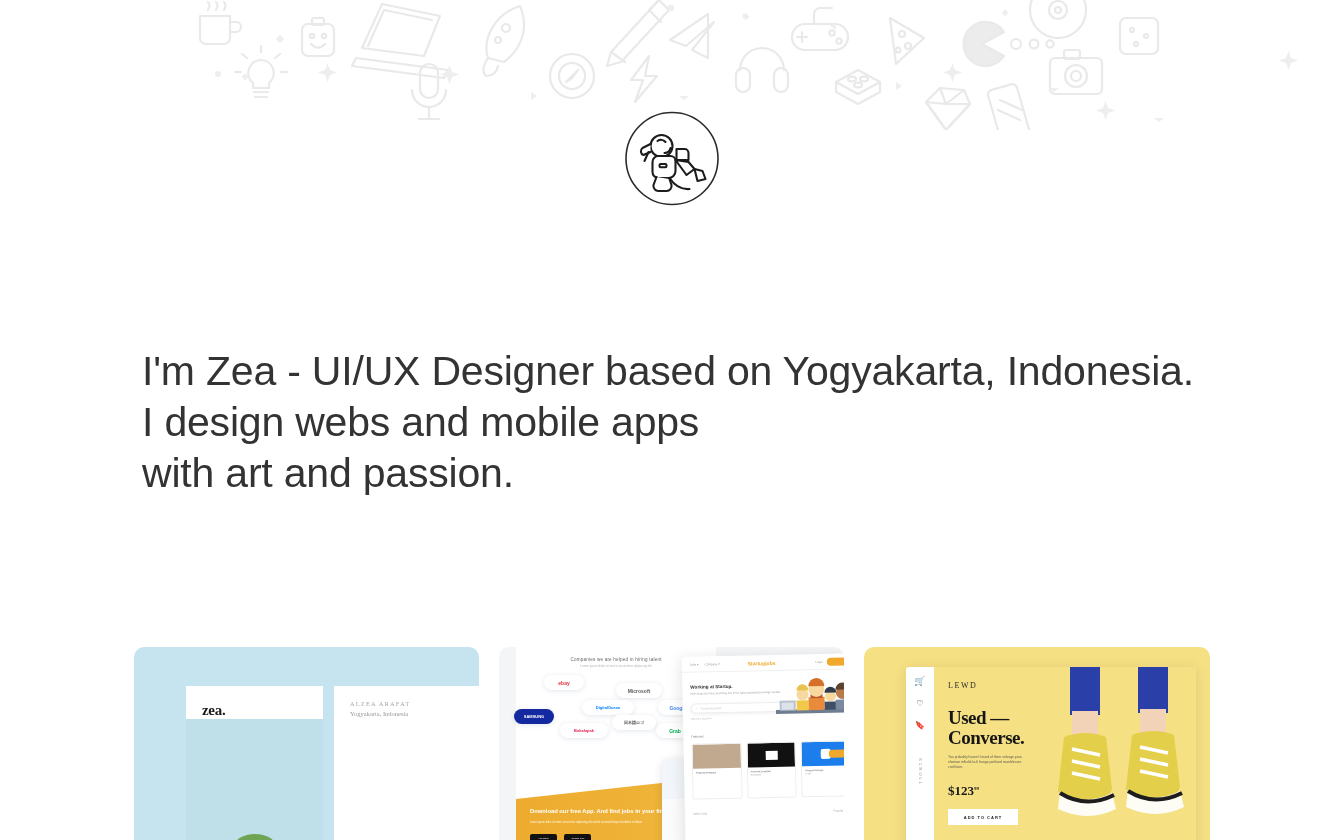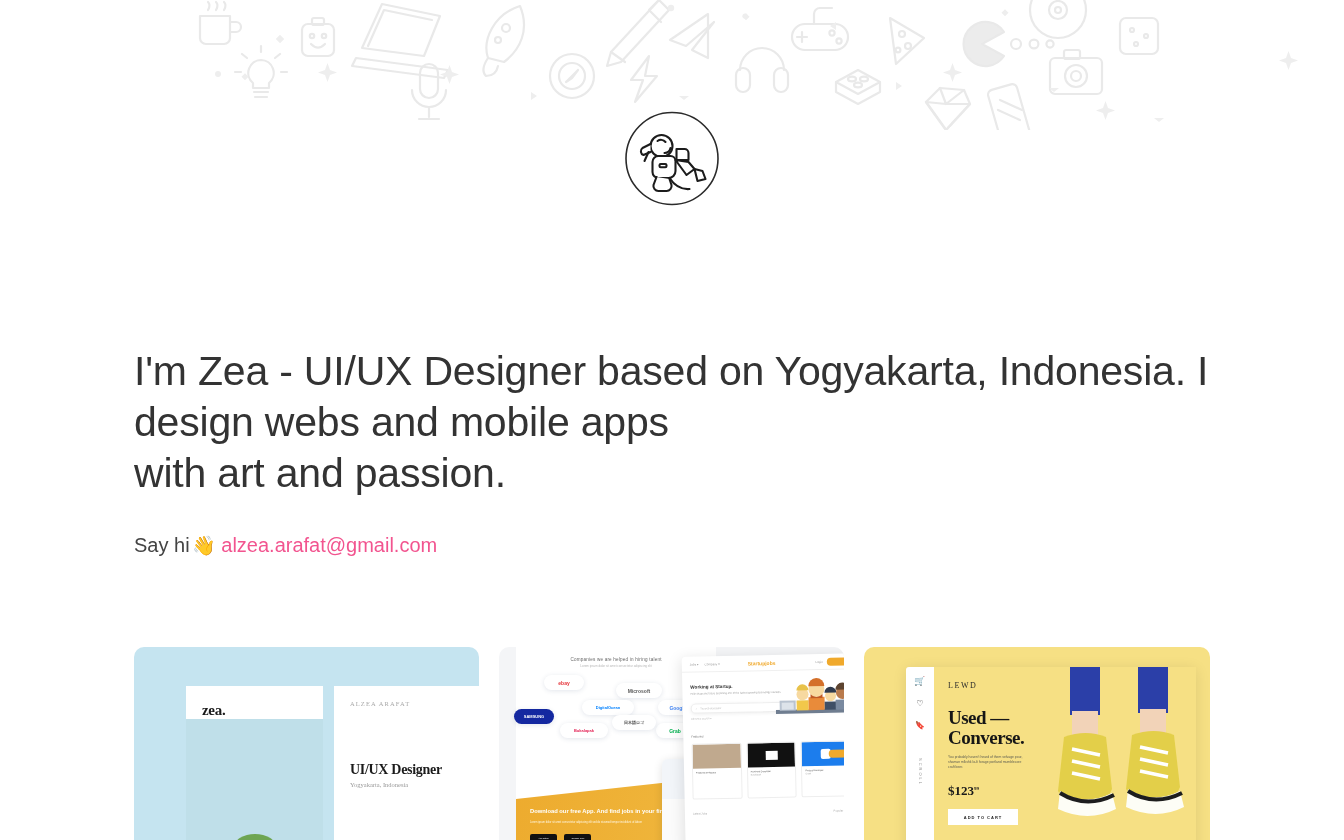--- a/index.html
+++ b/index.html
@@ -21,21 +21,21 @@
   
   .logo-wrap {
     position: absolute; left: 50%; top: 111px; transform: translateX(-50%);
     width: 95px; height: 95px;
   }
 
   
   .content { position: absolute; left: 134px; top: 346px; width: 1076px; }
   .headline {
     font-size: 41px; font-weight: 300; line-height: 51px; color: #333333;
-    letter-spacing: -0.2px; white-space: pre-line;
+    letter-spacing: -0.2px; white-space: pre-line; margin-left: 8px;
   }
   .contact { margin-top: 34px; font-size: 20px; color: #444444; line-height: 1.2; }
   .wave { font-size: 19px; margin: 0 5px 0 3px; }
   .email { color: #f2548f; text-decoration: none; }
 
   
   .cards {
     position: absolute; left: 134px; top: 647px; width: 1076px; height: 230px;
     display: flex; gap: 20px;
   }
@@ -322,38 +322,34 @@
         <path d="M32 66 l-3 8 a5 5 0 0 0 5 6 h8 a5 5 0 0 0 5 -6 l-2 -6"></path>
         <path d="M45 67 q8 12 20 11"></path>
         <path d="M24 41 l-4 9"></path>
       </g>
     </svg>
   </div>
 
   <div class="content">
     <h1 class="headline">I'm Zea - UI/UX Designer based on Yogyakarta, Indonesia. I design webs and mobile apps
 with art and passion.</h1>
-    <p class="contact">
-      <span>Say hi</span><span class="wave">👋</span><a class="email" href="#">alzea.arafat@gmail.com</a>
-    </p>
   </div>
 
   <div class="cards">
 
     <div class="card card-1">
       <div class="c1-left">
         <div class="brand">zea.</div>
         <div class="photo">
           <div class="plant-top"></div>
 
         </div>
       </div>
       <div class="c1-right">
         <div class="kicker">ALZEA ARAFAT</div>
-        <div class="role">UI/UX Designer</div>
         <div class="loc">Yogyakarta, Indonesia</div>
       </div>
     </div>
 
     <div class="card card-2">
       <div class="c2-main">
         <div class="c2-title">Companies we are helped in hiring talent</div>
         <div class="c2-sub">Lorem ipsum dolor sit amet consectetur adipiscing elit</div>
 
         <div class="logo-pill" style="left:28px;top:28px;width:40px;color:#e53238;">ebay</div>

